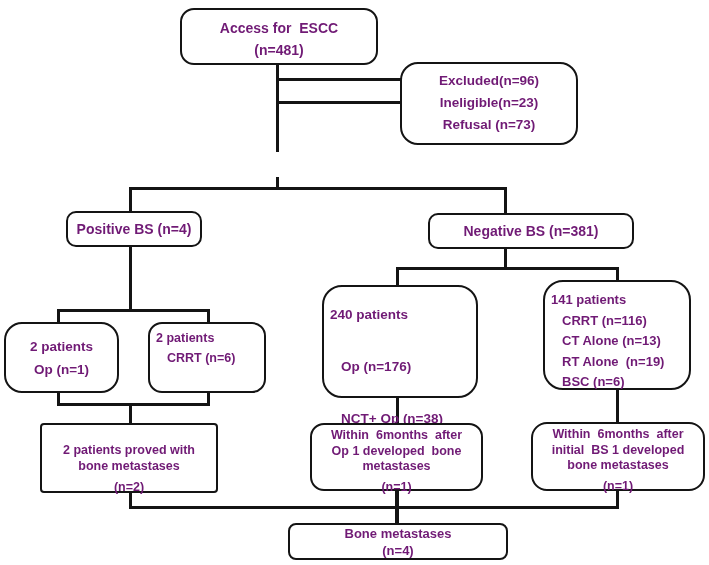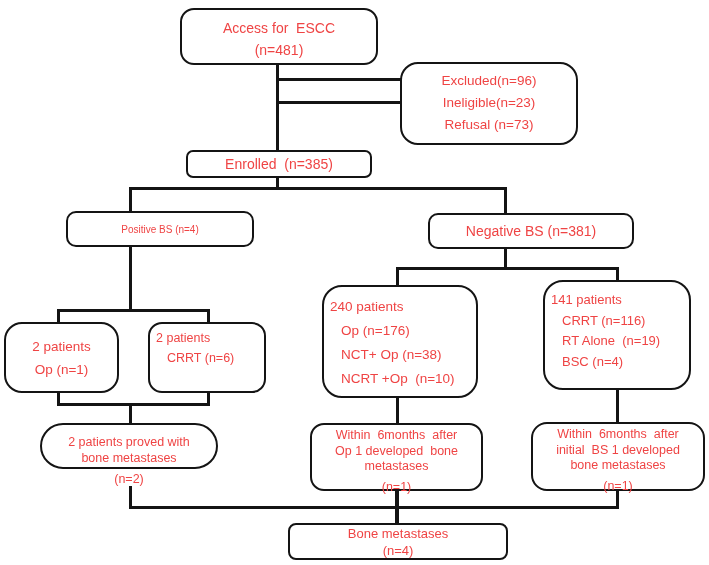--- a/index.html
+++ b/index.html
@@ -1,18 +1,18 @@
 <!DOCTYPE html>
 <html><head>
 <meta charset="utf-8">
 <style>
   html,body{margin:0;padding:0;background:#ffffff;}
   #stage{
     position:relative;width:709px;height:565px;background:#ffffff;
-    font-family:"Liberation Sans",sans-serif;font-weight:normal;color:#ef4444;
+    font-family:"Liberation Sans",sans-serif;font-weight:bold;color:#701a75;
     overflow:hidden;
   }
   .edge{position:absolute;background:#141414;z-index:1;}
   .node{
     position:absolute;z-index:2;background:#ffffff;
     border:2.5px solid #141414;box-sizing:border-box;
     display:flex;flex-direction:column;
   }
   .center{align-items:center;text-align:center;}
   .vcenter{justify-content:center;}
@@ -56,57 +56,55 @@
     <div class="ln">Access for  ESCC</div>
     <div class="ln">(n=481)</div>
   </div>
 
   <div class="node center" style="left:400px;top:62px;width:178px;height:83px;border-radius:18px;padding-top:6px;line-height:22px;font-size:13.5px;">
     <div class="ln">Excluded(n=96)</div>
     <div class="ln">Ineligible(n=23)</div>
     <div class="ln">Refusal (n=73)</div>
   </div>
 
-  <div class="node center vcenter" style="left:186px;top:150px;width:186px;height:28px;border-radius:7px;font-size:14px;">
-    <div class="ln">Enrolled  (n=385)</div>
-  </div>
 
-  <div class="node center vcenter" style="left:66px;top:211px;width:188px;height:36px;border-radius:10px;font-size:10px;">
+  <div class="node center vcenter" style="left:66px;top:211px;width:136px;height:36px;border-radius:10px;font-size:14px;">
     <div class="ln">Positive BS (n=4)</div>
   </div>
 
   <div class="node center vcenter" style="left:428px;top:213px;width:206px;height:36px;border-radius:10px;font-size:14px;">
     <div class="ln">Negative BS (n=381)</div>
   </div>
 
   <div class="node center vcenter" style="left:4px;top:322px;width:115px;height:71px;border-radius:18px;line-height:23px;font-size:13.5px;">
     <div class="ln">2 patients</div>
     <div class="ln">Op (n=1)</div>
   </div>
 
   <div class="node list" style="left:148px;top:322px;width:118px;height:71px;border-radius:14px;padding-top:4px;line-height:20px;font-size:12.5px;">
     <div class="ln first">2 patients</div>
     <div class="ln">CRRT (n=6)</div>
   </div>
 
-  <div class="node list" style="left:322px;top:285px;width:156px;height:113px;border-radius:20px;padding-top:8px;line-height:24px;font-size:13.5px;">
+  <div class="node list" style="left:322px;top:285px;width:156px;height:113px;border-radius:20px;padding-top:16px;line-height:24px;font-size:13.5px;gap:28px;">
     <div class="ln first">240 patients</div>
     <div class="ln">Op (n=176)</div>
     <div class="ln">NCT+ Op (n=38)</div>
     <div class="ln">NCRT +Op  (n=10)</div>
   </div>
 
   <div class="node list" style="left:543px;top:280px;width:148px;height:110px;border-radius:20px;padding-top:8px;line-height:20.5px;font-size:13px;">
     <div class="ln first">141 patients</div>
     <div class="ln">CRRT (n=116)</div>
+    <div class="ln">CT Alone (n=13)</div>
     <div class="ln">RT Alone  (n=19)</div>
-    <div class="ln">BSC (n=4)</div>
+    <div class="ln">BSC (n=6)</div>
   </div>
 
-  <div class="node center gaplast" style="left:40px;top:423px;width:178px;height:46px;border-radius:26px;padding-top:9px;line-height:16px;font-size:12.5px;">
+  <div class="node center gaplast" style="left:40px;top:423px;width:178px;height:70px;border-radius:4px;padding-top:17px;line-height:16px;font-size:12.5px;">
     <div class="ln">2 patients proved with</div>
     <div class="ln">bone metastases</div>
     <div class="ln last">(n=2)</div>
   </div>
 
   <div class="node center gaplast" style="left:310px;top:423px;width:173px;height:68px;border-radius:14px;padding-top:3px;line-height:15.5px;font-size:12.5px;">
     <div class="ln">Within  6months  after</div>
     <div class="ln">Op 1 developed  bone</div>
     <div class="ln">metastases</div>
     <div class="ln last">(n=1)</div>

